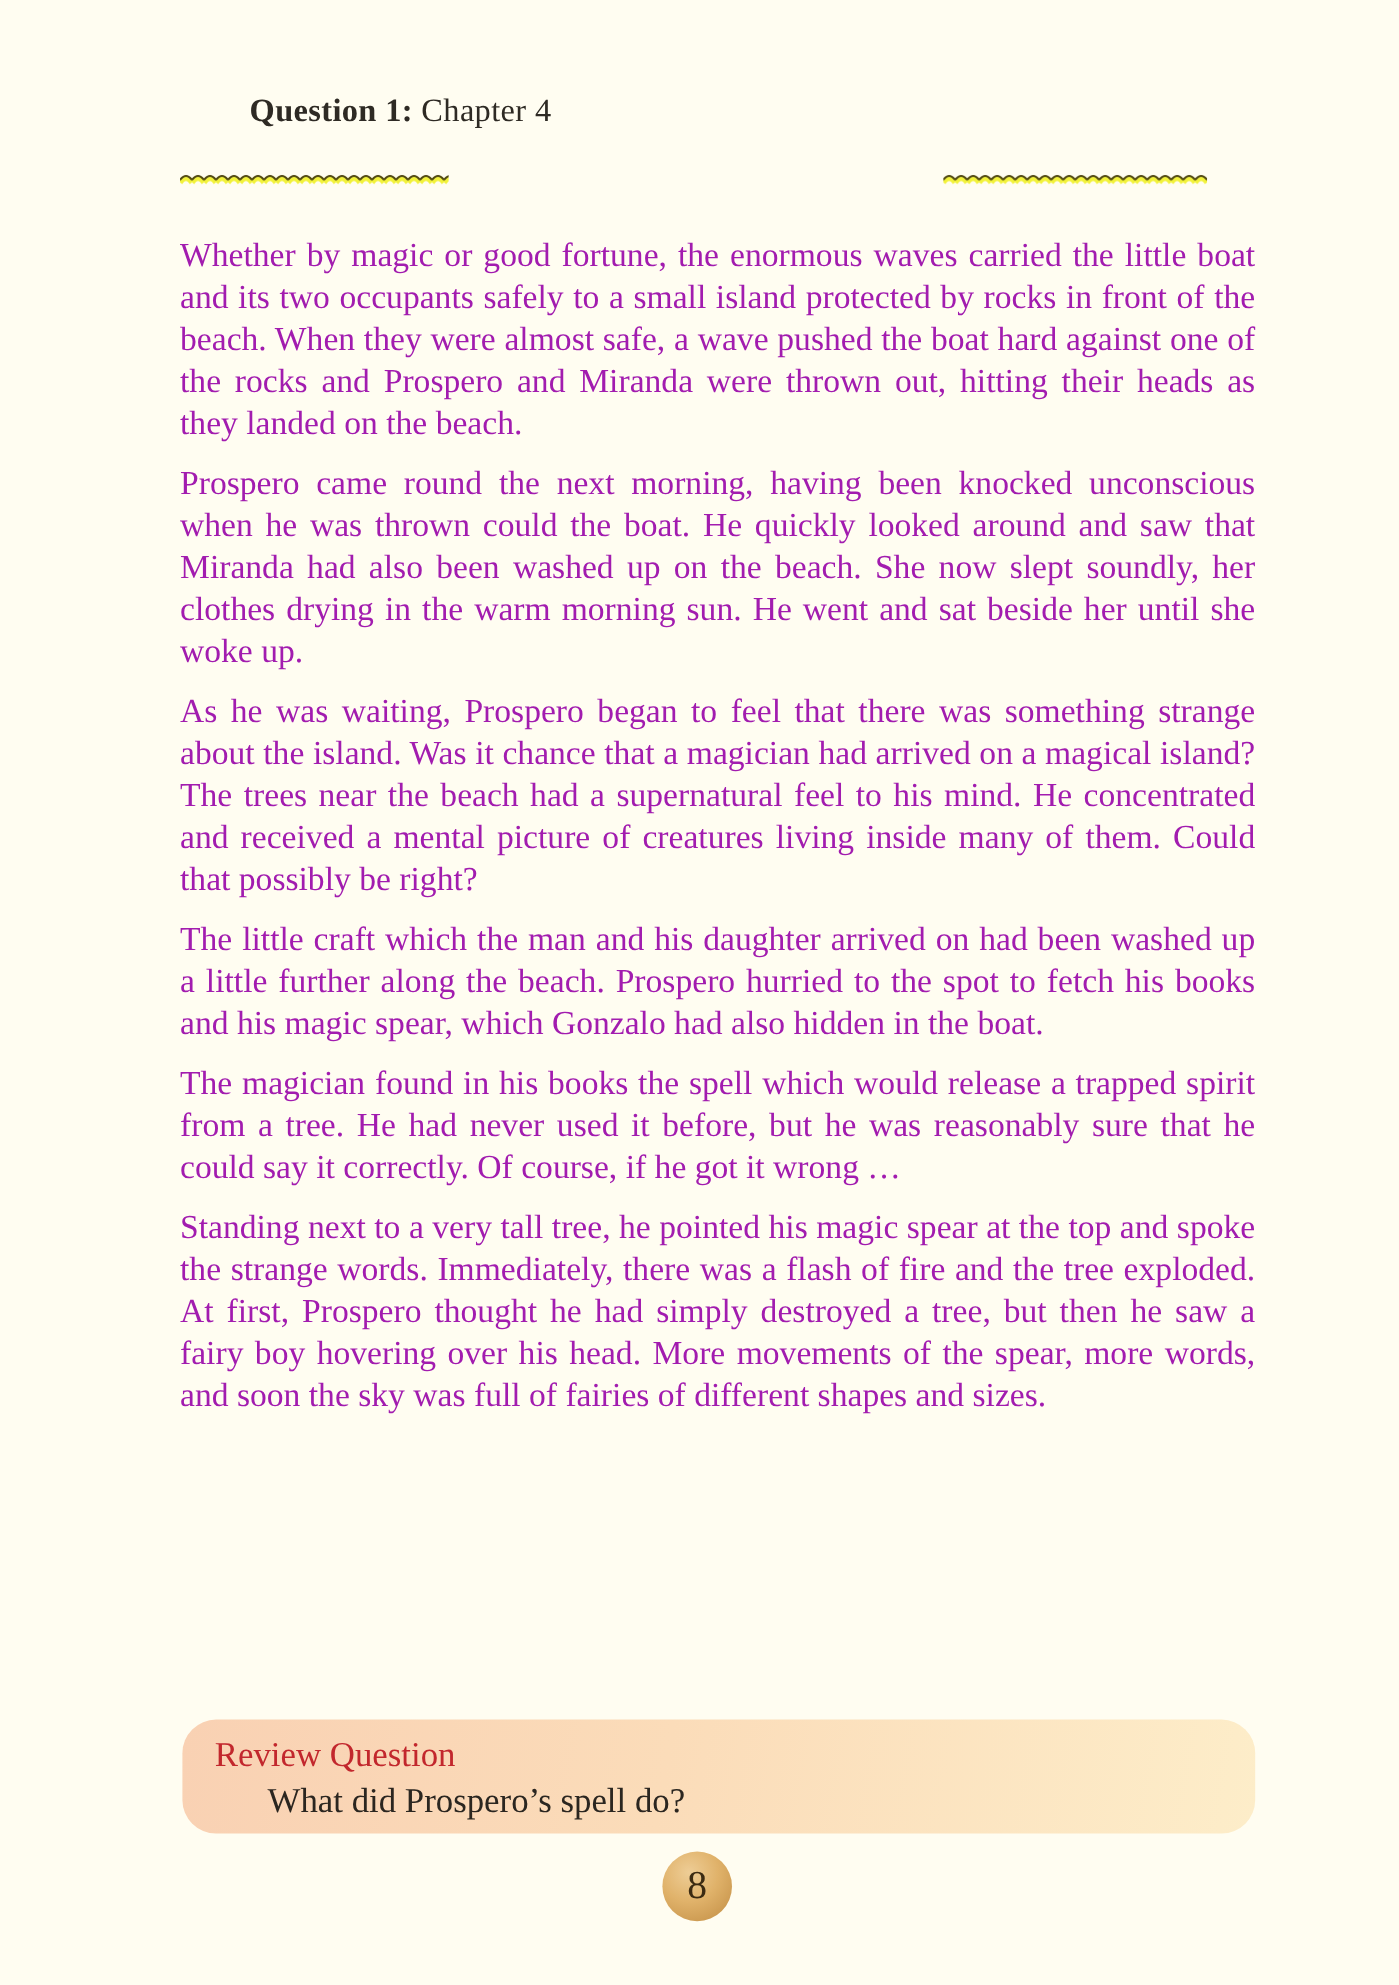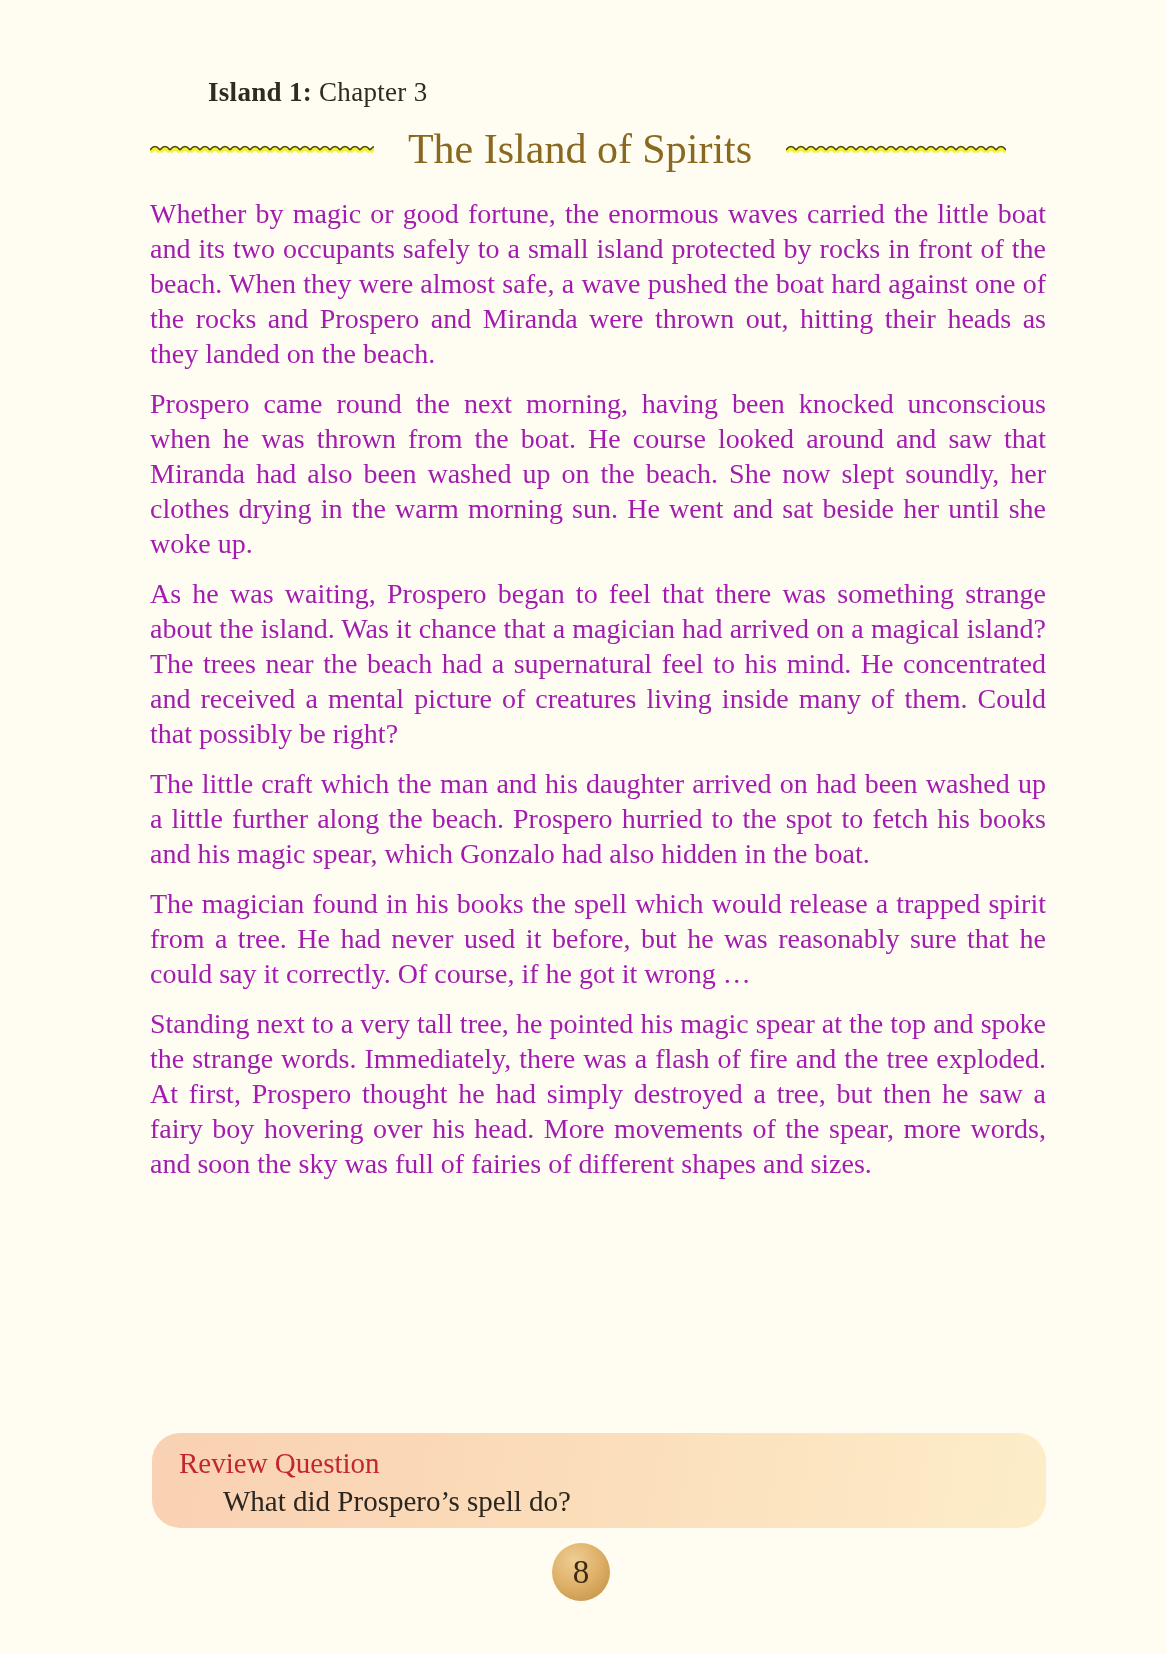--- a/index.html
+++ b/index.html
@@ -96,43 +96,42 @@
     font-size: 33px;
     color: #3c2b12;
   }
 </style>
 </head>
 <body>
 
 <div class="page">
 
   <div class="section-heading">
-    <b>Island 1:</b>
-    <span>Chapter 3</span>
+    <b>Question 1:</b>
+    <span>Chapter 4</span>
   </div>
 
   <div class="title-row">
     <svg class="wave" width="224" height="16" viewBox="0 0 224 16">
       <defs>
         <pattern id="wavepat" width="10" height="16" patternUnits="userSpaceOnUse">
           <path d="M0,11 Q5,4 10,11" fill="none" stroke="#f2f23a" stroke-width="4.5"></path>
           <path d="M0,9 Q5,2 10,9" fill="none" stroke="#4c4413" stroke-width="1.6"></path>
         </pattern>
       </defs>
       <rect width="224" height="16" fill="url(#wavepat)"></rect>
     </svg>
-    <div class="chapter-title">The Island of Spirits</div>
     <svg class="wave" width="220" height="16" viewBox="0 0 220 16">
       <rect width="220" height="16" fill="url(#wavepat)"></rect>
     </svg>
   </div>
 
   <div class="body-text">
     <p>Whether by magic or good fortune, the enormous waves carried the little boat and its two occupants safely to a small island protected by rocks in front of the beach. When they were almost safe, a wave pushed the boat hard against one of the rocks and Prospero and Miranda were thrown out, hitting their heads as they landed on the beach.</p>
-    <p>Prospero came round the next morning, having been knocked unconscious when he was thrown from the boat. He course looked around and saw that Miranda had also been washed up on the beach. She now slept soundly, her clothes drying in the warm morning sun. He went and sat beside her until she woke up.</p>
+    <p>Prospero came round the next morning, having been knocked unconscious when he was thrown could the boat. He quickly looked around and saw that Miranda had also been washed up on the beach. She now slept soundly, her clothes drying in the warm morning sun. He went and sat beside her until she woke up.</p>
     <p>As he was waiting, Prospero began to feel that there was something strange about the island. Was it chance that a magician had arrived on a magical island? The trees near the beach had a supernatural feel to his mind. He concentrated and received a mental picture of creatures living inside many of them. Could that possibly be right?</p>
     <p>The little craft which the man and his daughter arrived on had been washed up a little further along the beach. Prospero hurried to the spot to fetch his books and his magic spear, which Gonzalo had also hidden in the boat.</p>
     <p>The magician found in his books the spell which would release a trapped spirit from a tree. He had never used it before, but he was reasonably sure that he could say it correctly. Of course, if he got it wrong …</p>
     <p>Standing next to a very tall tree, he pointed his magic spear at the top and spoke the strange words. Immediately, there was a flash of fire and the tree exploded. At first, Prospero thought he had simply destroyed a tree, but then he saw a fairy boy hovering over his head. More movements of the spear, more words, and soon the sky was full of fairies of different shapes and sizes.</p>
   </div>
 
   <div class="review-box">
     <div class="review-heading">Review Question</div>
     <div class="review-question">What did Prospero’s spell do?</div>
   </div>

